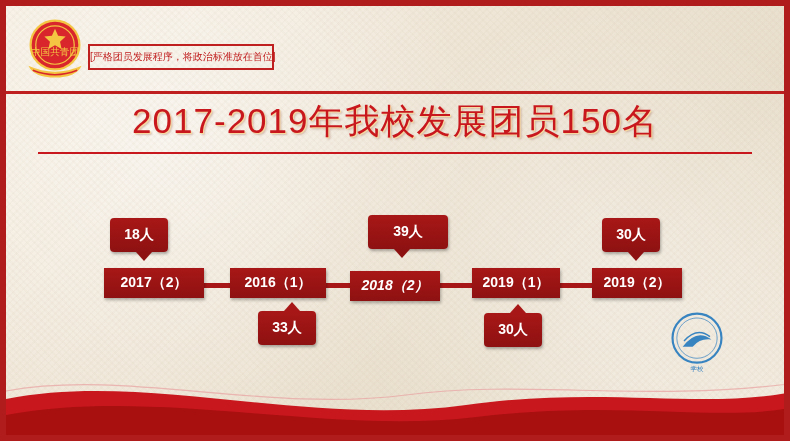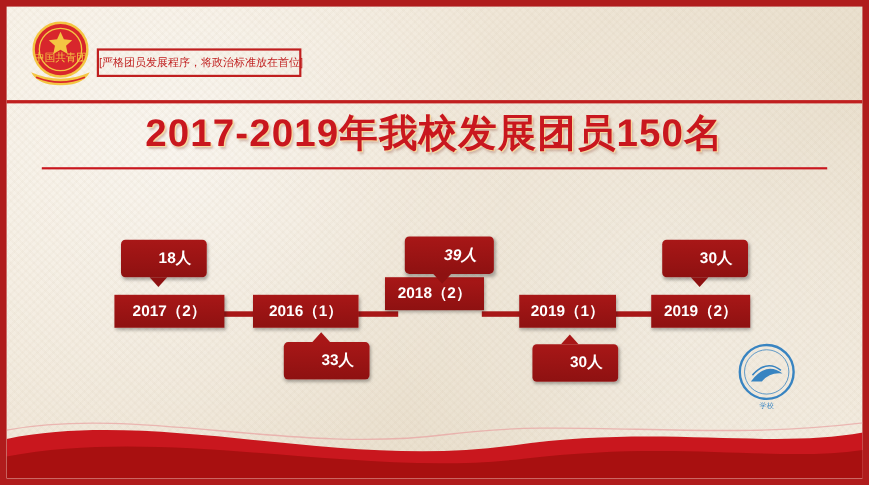--- a/index.html
+++ b/index.html
@@ -46,21 +46,21 @@
   }
   .hdr-title{
     position:absolute;left:285px;top:38px;
     font-size:19px;font-weight:bold;color:#c01f1f;white-space:nowrap;
     letter-spacing:0.5px;
   }
   
   .main-title{
     position:absolute;left:0;right:0;top:92px;
     text-align:center;
-    font-size:35px;font-weight:bold;color:#c9171e;
+    font-size:35px;font-weight:normal;color:#c9171e;
     letter-spacing:1px;
     text-shadow:1px 1px 0 #f7d9a0, 2px 2px 2px rgba(120,40,20,0.25);
   }
   .title-rule{
     position:absolute;left:32px;right:32px;top:146px;height:2px;
     background:#c9171e;
   }
   
   .chain{position:absolute;left:0;top:0;width:790px;height:441px;}
   .node{
@@ -75,21 +75,20 @@
     position:absolute;height:5px;background:#a81717;top:277px;
   }
   .bubble{
     position:absolute;
     background:linear-gradient(180deg,#a81717 0%,#8e1111 100%);
     color:#fff;font-size:14px;font-weight:bold;
     display:flex;align-items:center;justify-content:center;
     border-radius:4px;
     box-shadow:1px 2px 3px rgba(0,0,0,0.3);
     white-space:nowrap;
-    padding-left:20px;
   }
   .bubble:after{
     content:"";position:absolute;width:0;height:0;
   }
   .bubble.up:after{
     left:26px;bottom:-9px;
     border-left:8px solid transparent;border-right:8px solid transparent;
     border-top:9px solid #8e1111;
   }
   .bubble.down:after{
@@ -129,27 +128,27 @@
 
   <div class="chain">
 
     <div class="connector" style="left:196px;width:40px;"></div>
     <div class="connector" style="left:318px;width:38px;"></div>
     <div class="connector" style="left:432px;width:38px;"></div>
     <div class="connector" style="left:552px;width:38px;"></div>
 
     <div class="node" style="left:98px;top:262px;width:100px;">2017（2）</div>
     <div class="node" style="left:224px;top:262px;width:96px;">2016（1）</div>
-    <div class="node" style="left:344px;top:246px;width:90px;">2018（2）</div>
+    <div class="node" style="left:344px;top:265px;width:90px;font-style:italic;">2018（2）</div>
     <div class="node" style="left:466px;top:262px;width:88px;">2019（1）</div>
     <div class="node" style="left:586px;top:262px;width:90px;">2019（2）</div>
 
     <div class="bubble up" style="left:104px;top:212px;width:58px;height:34px;">18人</div>
     <div class="bubble down" style="left:236px;top:305px;width:58px;height:34px;margin-left:16px;">33人</div>
-    <div class="bubble up" style="left:362px;top:209px;width:61px;height:34px;font-style:italic;">39人</div>
+    <div class="bubble up" style="left:362px;top:209px;width:80px;height:34px;">39人</div>
     <div class="bubble down" style="left:478px;top:307px;width:58px;height:34px;">30人</div>
     <div class="bubble up" style="left:596px;top:212px;width:58px;height:34px;">30人</div>
   </div>
 
   <svg class="logo" viewBox="0 0 100 100">
     <circle cx="50" cy="46" r="34" fill="none" stroke="#2f7fc0" stroke-width="3"></circle>
     <circle cx="50" cy="46" r="28" fill="none" stroke="#2f7fc0" stroke-width="1"></circle>
     <path d="M30 58 q20 -26 40 -10 q-16 -2 -26 10z" fill="#2f7fc0"></path>
     <path d="M32 50 q18 -20 36 -6" fill="none" stroke="#2f7fc0" stroke-width="2"></path>
     <text x="50" y="92" font-size="9" fill="#2f7fc0" text-anchor="middle" font-family="DejaVu Sans">学校</text>

